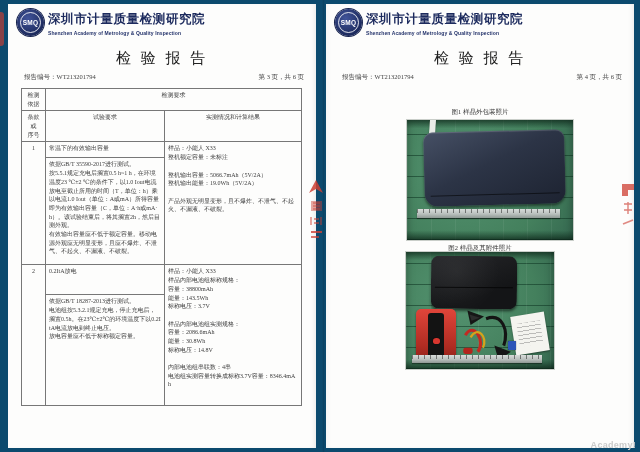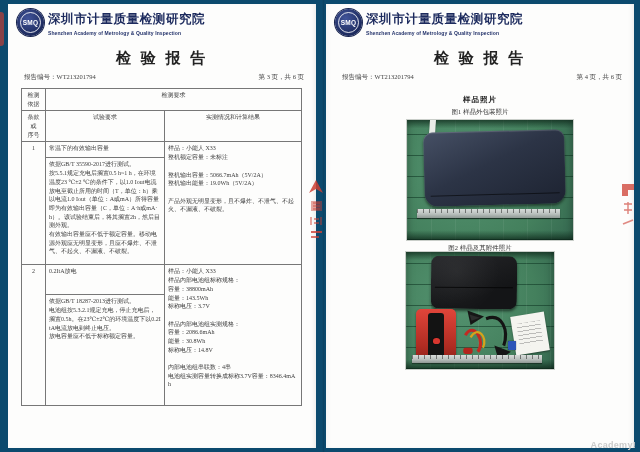--- a/index.html
+++ b/index.html
@@ -17,21 +17,21 @@
           background:radial-gradient(circle at 40% 35%, #41549a, #1d2b5e 70%);
           box-shadow:0 0 0 1px #18244f; }
   .logo .ring { position:absolute; inset:3px; border-radius:50%; border:1px solid rgba(255,255,255,.85); }
   .logo .txt { position:absolute; inset:0; display:flex; align-items:center; justify-content:center;
                color:#fff; font-family:"Liberation Sans",sans-serif; font-size:6.5px; font-weight:bold; letter-spacing:.3px; }
   .orgblock { position:absolute; left:40px; top:7px; }
   .org-cn { font-size:12.5px; font-weight:bold; color:#1d2b5e; letter-spacing:.6px; white-space:nowrap; }
   .org-en { font-size:5px; font-weight:bold; color:#24336b; font-family:"Liberation Sans",sans-serif;
             letter-spacing:.1px; margin-top:2px; white-space:nowrap; }
   .report-title { position:absolute; left:0; top:45px; width:100%; text-align:center;
-                  font-size:15px; font-weight:bold; color:#222; letter-spacing:3px; }
+                  font-size:15px; font-weight:normal; color:#222; letter-spacing:3px; }
   .meta { position:absolute; left:16px; right:12px; top:69px; display:flex; justify-content:space-between;
           font-size:6.5px; color:#444; }
 
   
   table.report { position:absolute; left:13px; top:84px; width:280px; border-collapse:collapse; table-layout:fixed; }
   table.report td { border:1px solid #777; font-size:6px; line-height:1.45; color:#3d3d3d;
                     padding:2px 3px; vertical-align:top; word-break:break-all; }
   td.c-center { text-align:center; vertical-align:middle; }
   td.pre { white-space:pre-line; }
   td.head { text-align:center; vertical-align:middle; font-size:6.5px; color:#333; }
@@ -183,21 +183,20 @@
     <div class="orgblock">
       <div class="org-cn">深圳市计量质量检测研究院</div>
       <div class="org-en">Shenzhen Academy of Metrology &amp; Quality Inspection</div>
     </div>
     <div class="report-title">检 验 报 告</div>
     <div class="meta">
       <span>报告编号：WT213201794</span>
       <span>第 4 页，共 6 页</span>
     </div>
 
-    <div class="photos-title">样品照片</div>
     <div class="figcap f1">图1 样品外包装照片</div>
 
     <div class="photo photo1">
       <div class="strip-white"></div>
       <div class="case1"></div>
       <div class="ruler r1"></div>
     </div>
 
     <div class="figcap f2">图2 样品及其附件照片</div>
 

